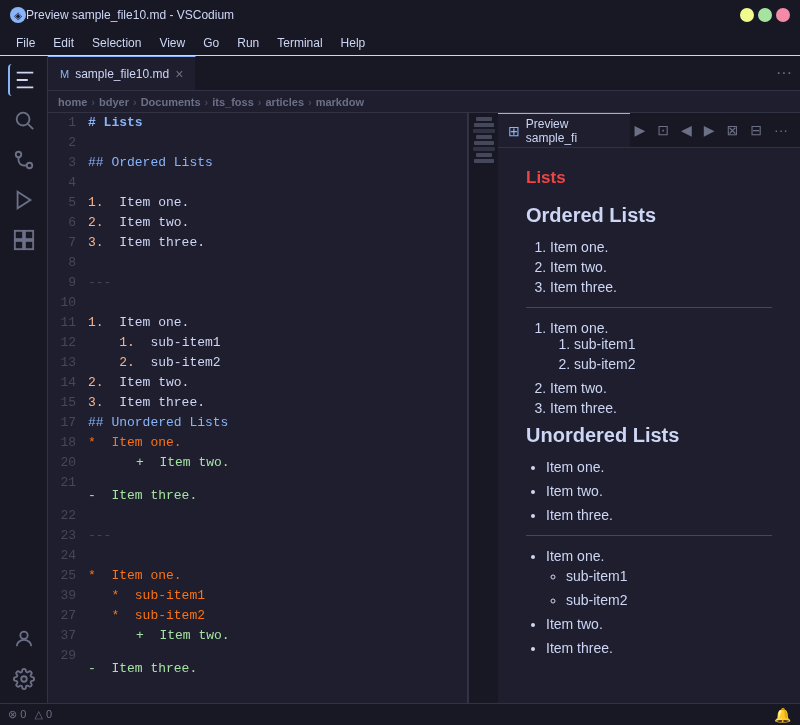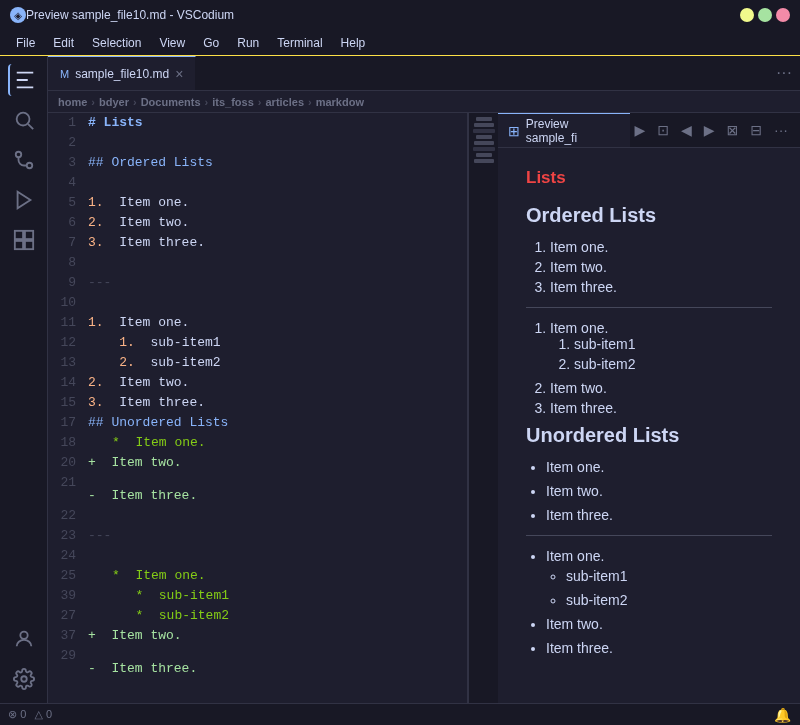--- a/index.html
+++ b/index.html
@@ -48,22 +48,22 @@
     .editor-preview { display: flex; flex: 1; overflow: hidden; }
 
     
     .code-editor { width: 420px; background: #1e1e2e; overflow-y: auto; font-family: 'Consolas', 'Courier New', monospace; font-size: 13px; line-height: 20px; display: flex; flex-direction: column; border-right: 1px solid #313244; }
     .code-line { display: flex; min-height: 20px; }
     .line-num { width: 40px; text-align: right; padding-right: 12px; color: #45475a; user-select: none; flex-shrink: 0; }
     .line-content { flex: 1; padding-right: 8px; white-space: pre; }
     .line-content.h1 { color: #89b4fa; font-weight: bold; }
     .line-content.h2 { color: #89b4fa; }
     .line-content.list-item-num { color: #cdd6f4; }
-    .line-content.list-star { color: #84cc16; margin-left: 24px; }
-    .line-content.list-plus { color: #a6e3a1; }
+    .line-content.list-star { color: #f97316; }
+    .line-content.list-plus { color: #a6e3a1; margin-left: 48px; }
     .line-content.list-dash-item { color: #a6e3a1; margin-top: 13px; }
     .line-content.hr { color: #45475a; }
 
     
     .minimap { width: 30px; background: #181825; border-left: 1px solid #313244; display: flex; flex-direction: column; padding-top: 4px; gap: 2px; align-items: center; }
     .minimap-block { width: 22px; height: 4px; background: #313244; border-radius: 1px; }
     .minimap-block.m1 { background: #45475a; width: 16px; }
     .minimap-block.m2 { background: #45475a; width: 20px; }
 
     

